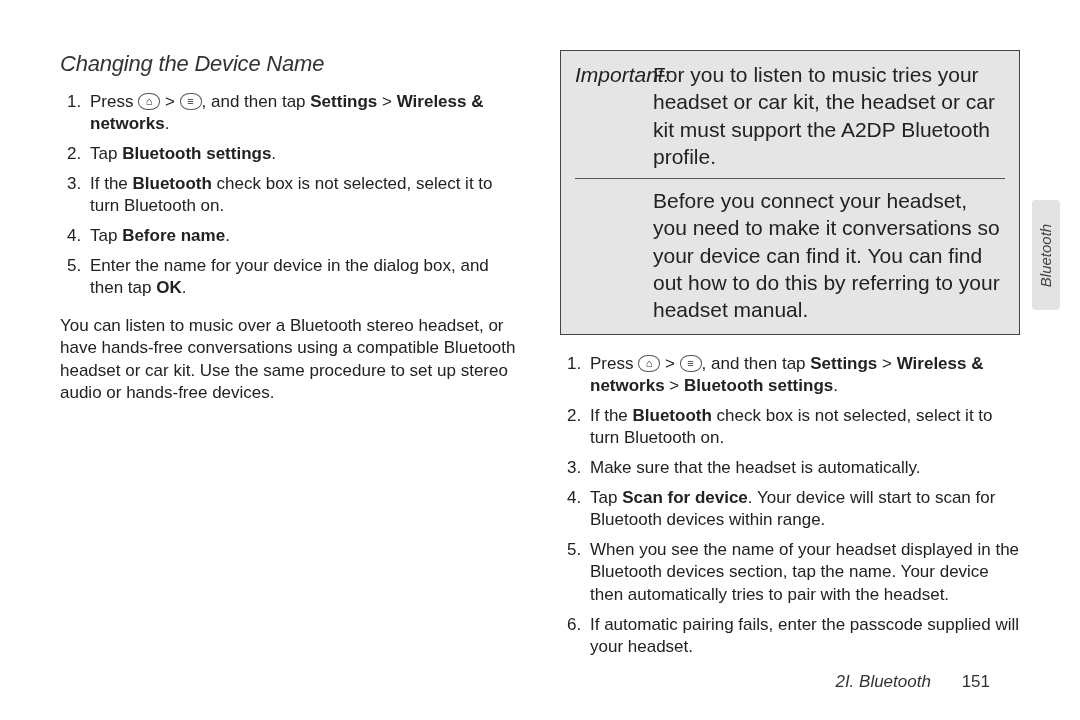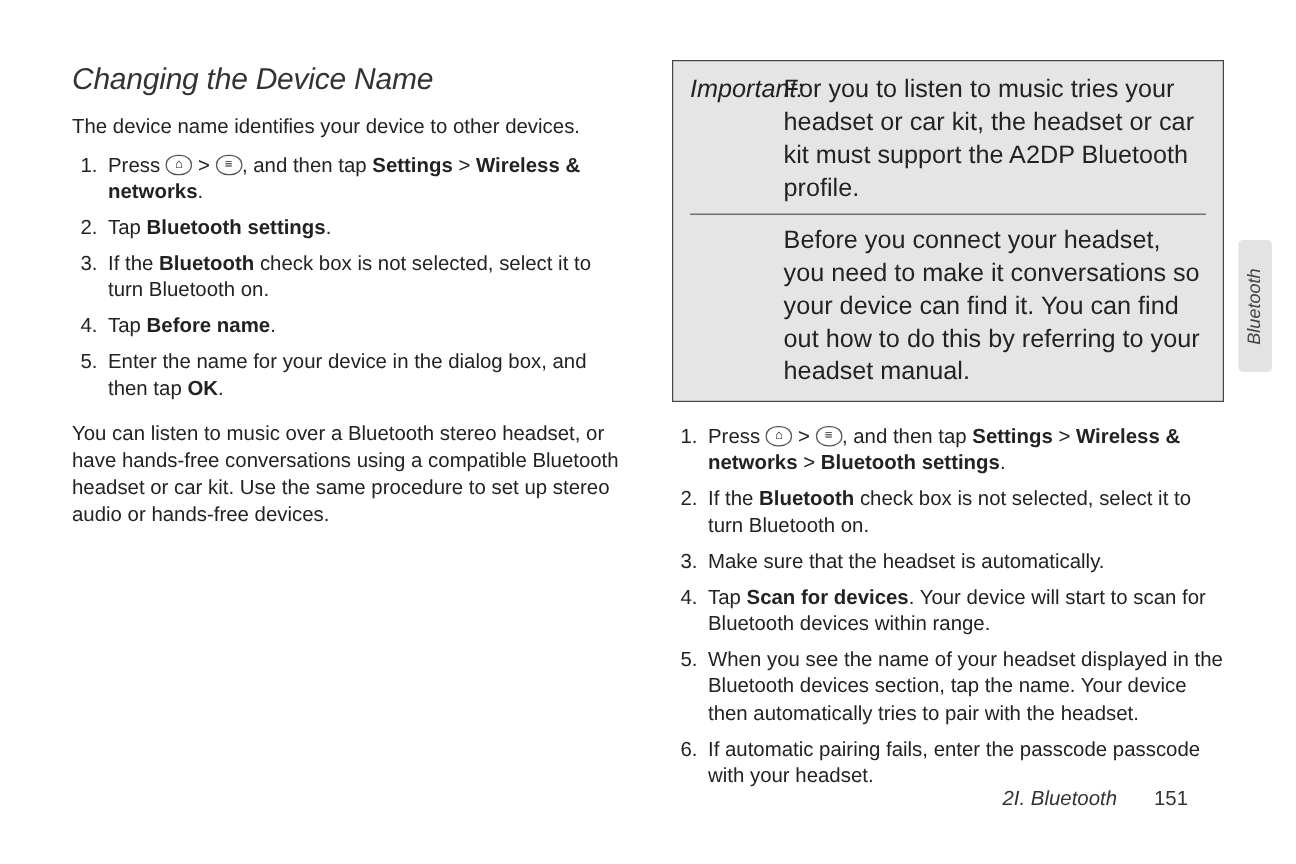--- a/index.html
+++ b/index.html
@@ -23,21 +23,21 @@
     gap: 40px;
   }
   .col {
     flex: 1;
     font-size: 17px;
     line-height: 1.3;
   }
   h2 {
     font-style: italic;
     font-weight: 500;
-    font-size: 25px;
+    font-size: 22px;
     margin: 0 0 12px 0;
     letter-spacing: -0.2px;
     color: #333;
   }
   p { margin: 0 0 10px 0; }
   ol {
     margin: 0 0 16px 0;
     padding-left: 26px;
   }
   ol li {
@@ -104,40 +104,39 @@
   .side-tab span {
     transform: rotate(-90deg);
     font-style: italic;
     font-size: 15px;
     color: #444;
     white-space: nowrap;
   }
 
   .footer {
     position: absolute;
-    bottom: 44px;
+    bottom: 28px;
     right: 90px;
     font-style: italic;
     font-size: 17px;
     color: #333;
   }
   .footer .pnum {
     font-style: normal;
     margin-left: 26px;
   }
 </style>
 </head>
 <body>
 
 <div class="page">
   <div class="columns">
 
     <div class="col">
       <h2>Changing the Device Name</h2>
-      <p>The device name identifies your device to other devices.</p>
       <ol>
         <li>
           <span>Press </span><span class="key key-home"></span><span> &gt; </span><span class="key key-menu"></span><span>, and then tap </span><span class="b">Settings</span><span> &gt; </span><span class="b">Wireless &amp; networks</span><span>.</span>
         </li>
         <li>
           <span>Tap </span><span class="b">Bluetooth settings</span><span>.</span>
         </li>
         <li>
           <span>If the </span><span class="b">Bluetooth</span><span> check box is not selected, select it to turn Bluetooth on.</span>
         </li>
@@ -164,24 +163,24 @@
 
       <ol>
         <li>
           <span>Press </span><span class="key key-home"></span><span> &gt; </span><span class="key key-menu"></span><span>, and then tap </span><span class="b">Settings</span><span> &gt; </span><span class="b">Wireless &amp; networks</span><span> &gt; </span><span class="b">Bluetooth settings</span><span>.</span>
         </li>
         <li>
           <span>If the </span><span class="b">Bluetooth</span><span> check box is not selected, select it to turn Bluetooth on.</span>
         </li>
         <li>Make sure that the headset is automatically.</li>
         <li>
-          <span>Tap </span><span class="b">Scan for devices</span><span>. Your device will start to scan for Bluetooth devices within range.</span>
+          <span>Tap </span><span class="b">Scan for device</span><span>. Your device will start to scan for Bluetooth devices within range.</span>
         </li>
         <li>When you see the name of your headset displayed in the Bluetooth devices section, tap the name. Your device then automatically tries to pair with the headset.</li>
-        <li>If automatic pairing fails, enter the passcode passcode with your headset.</li>
+        <li>If automatic pairing fails, enter the passcode supplied will your headset.</li>
       </ol>
     </div>
   </div>
 
   <div class="side-tab">
     <span>Bluetooth</span>
   </div>
 
   <div class="footer">
     <span>2I. Bluetooth</span>

